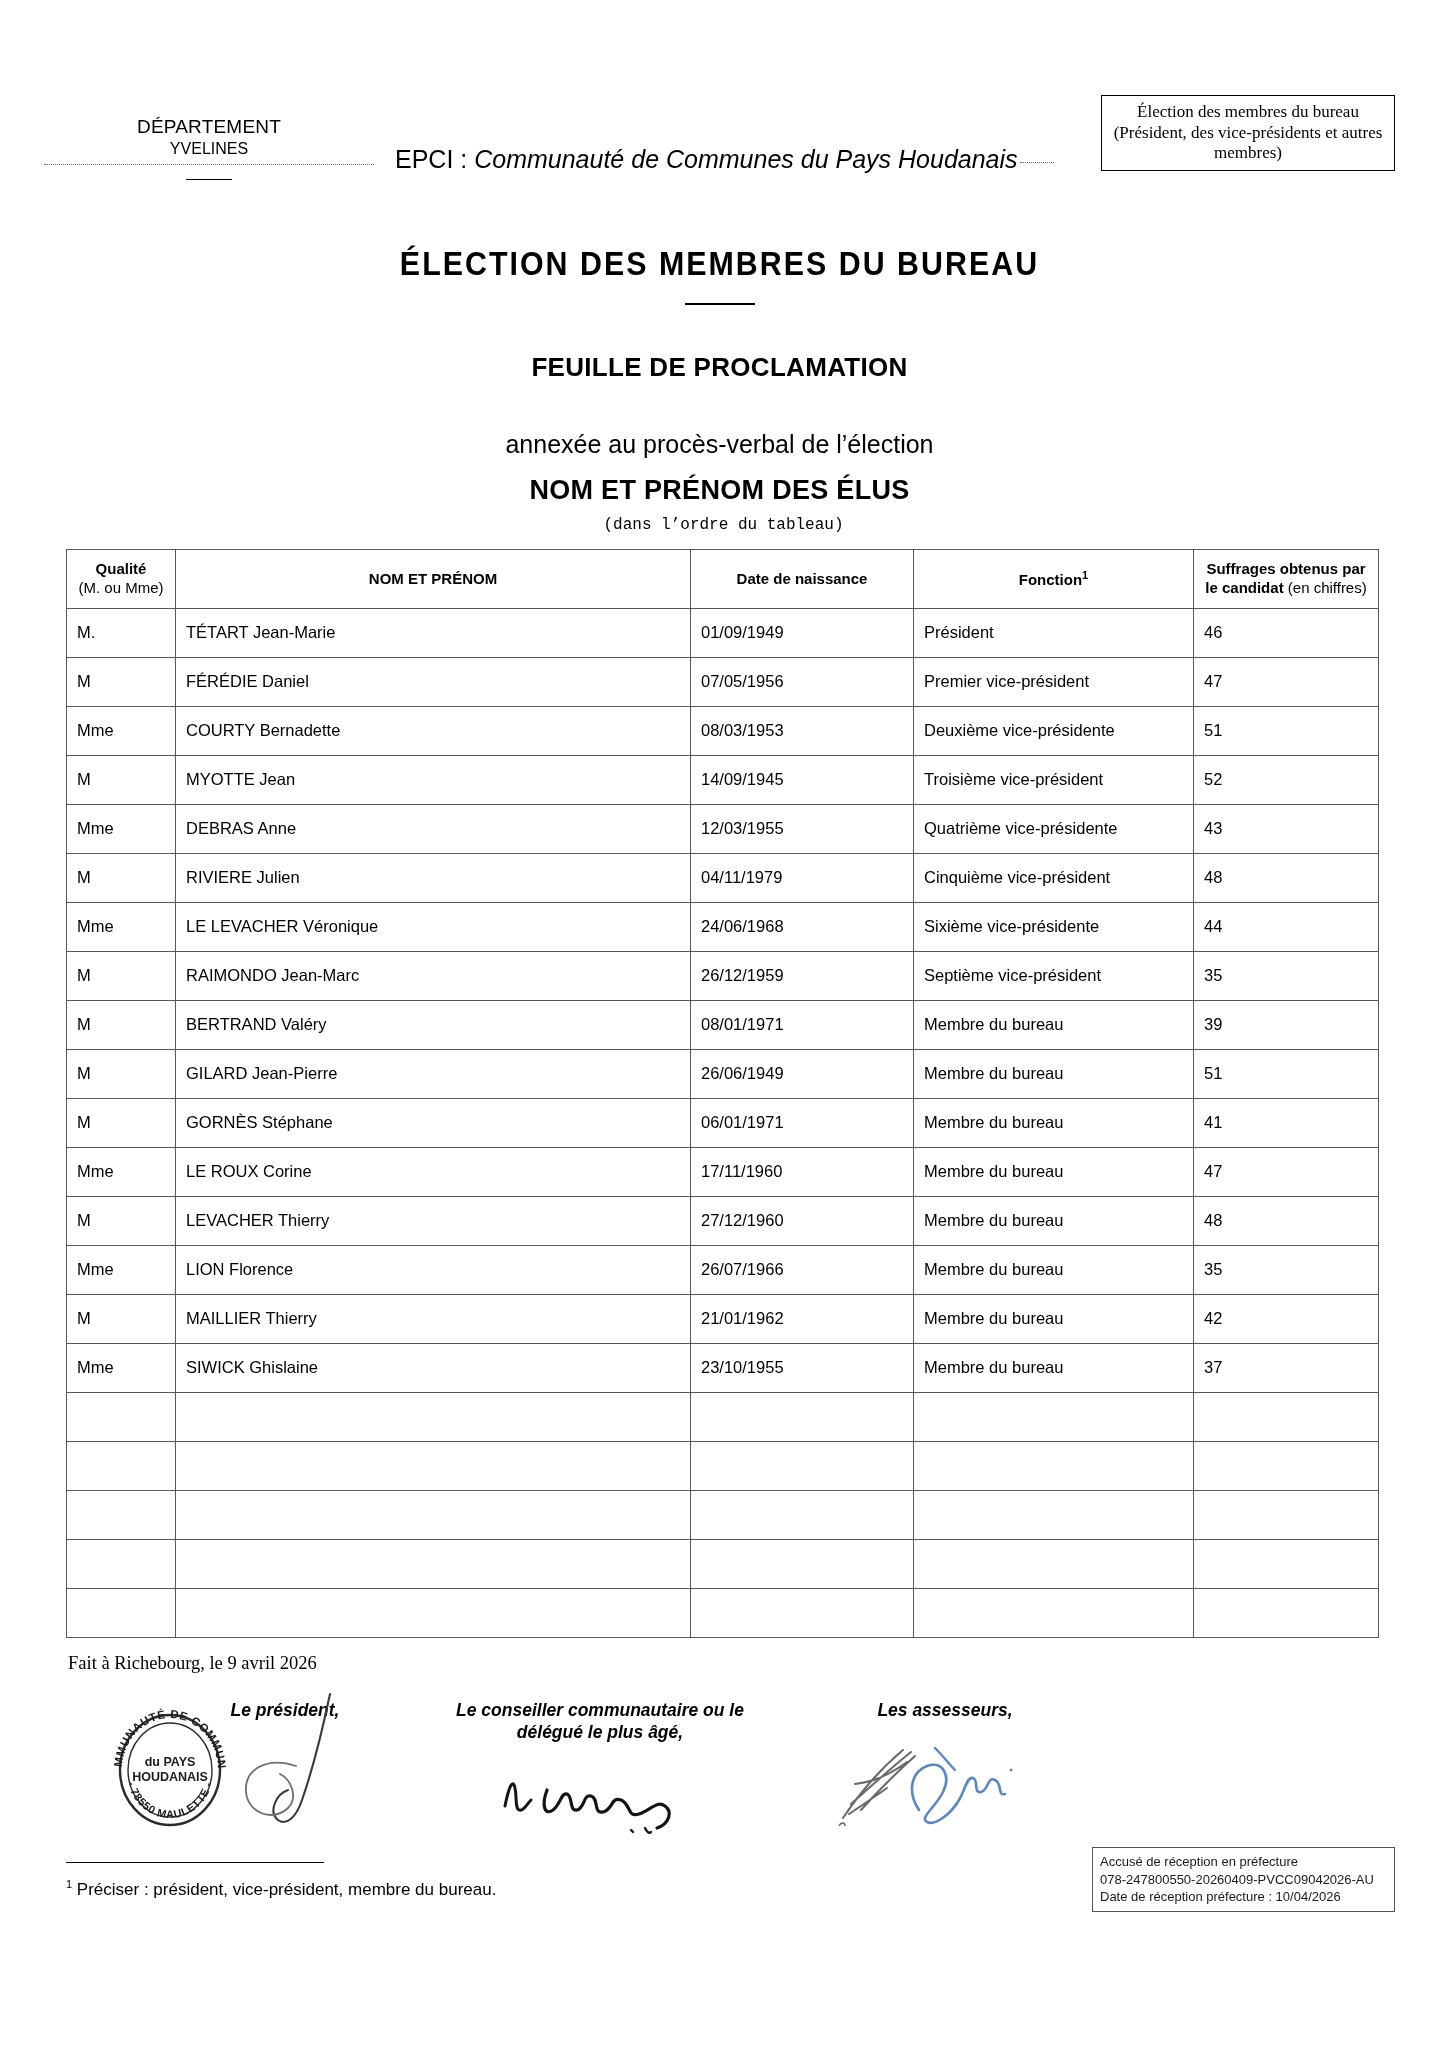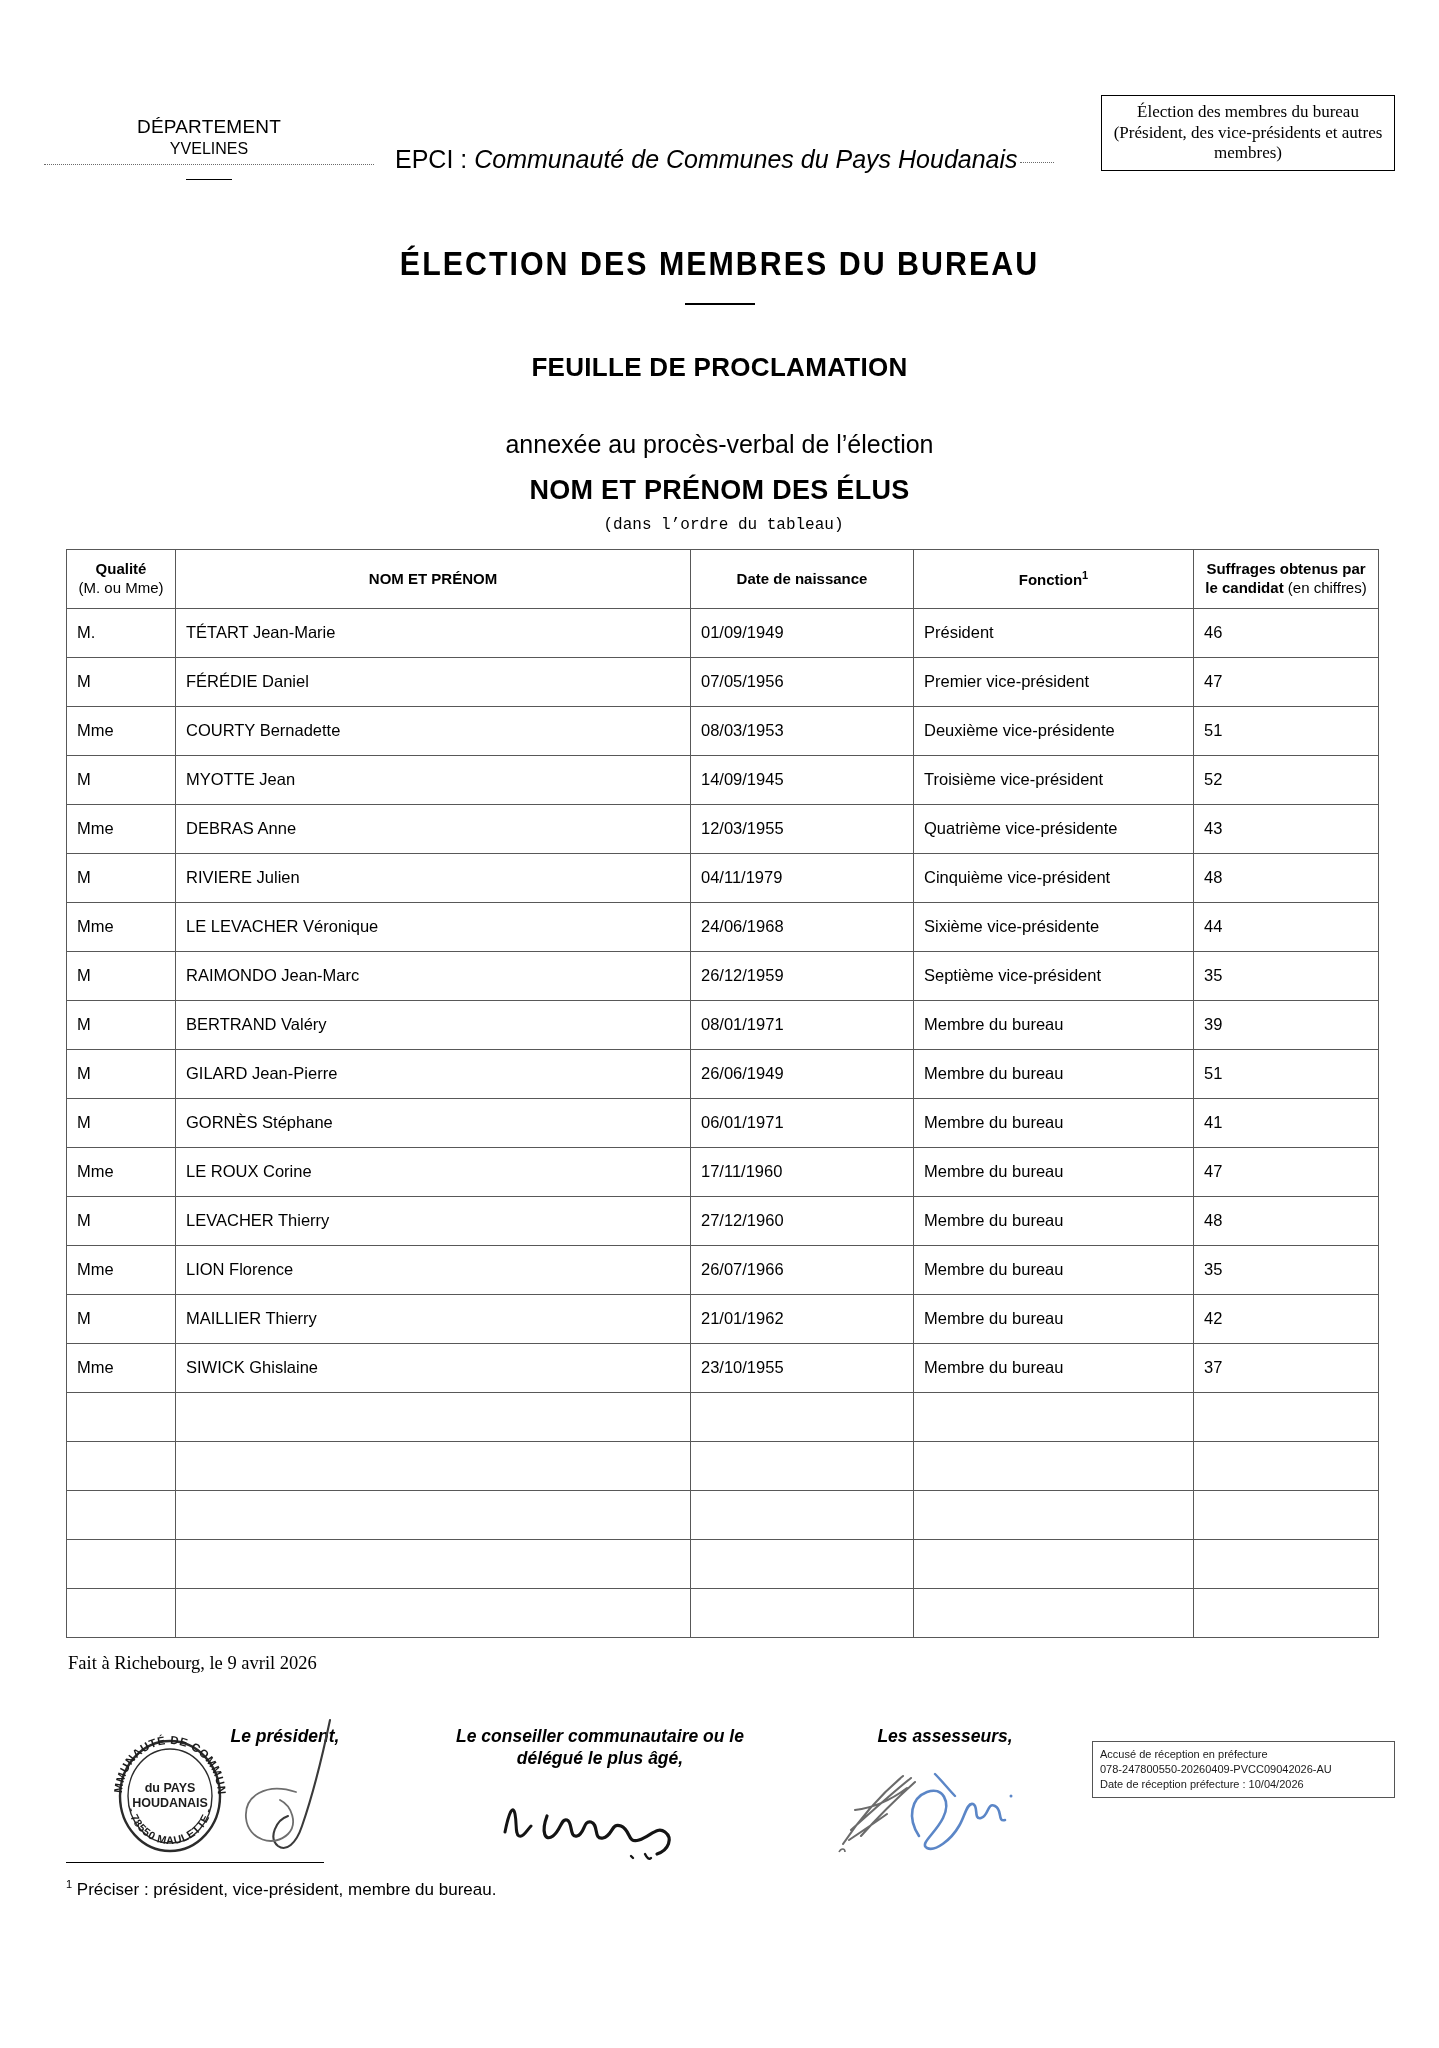--- a/index.html
+++ b/index.html
@@ -224,21 +224,20 @@
   .sign-col {
     position: absolute;
     top: 0;
     text-align: center;
   }
   .sign-col .label {
     font-size: 17.5px;
     font-style: italic;
     font-weight: bold;
     line-height: 1.25;
-    margin-top: 26px;
   }
   .sign-col.c1 { left: 110px;  width: 230px; }
   .sign-col.c2 { left: 375px;  width: 330px; }
   .sign-col.c3 { left: 755px;  width: 260px; }
   .sign-col.c4 { left: 1070px; width: 250px; }
 
   .sig-area {
     position: relative;
     height: 110px;
   }
@@ -248,26 +247,26 @@
     position: absolute;
     left: -64px;
     top: -16px;
     width: 128px;
     height: 128px;
   }
 
   .ar-box {
     position: absolute;
     left: 1092px;
-    top: 1741px;
+    top: 1847px;
     width: 303px;
     border: 1px solid #555;
     box-sizing: border-box;
     padding: 5px 7px;
-    font-size: 11px;
+    font-size: 13px;
     line-height: 1.35;
     color: #1a1a1a;
   }
 
   .footnote-rule {
     position: absolute;
     left: 66px;
     top: 1862px;
     width: 258px;
     border-top: 1.5px solid #000;

